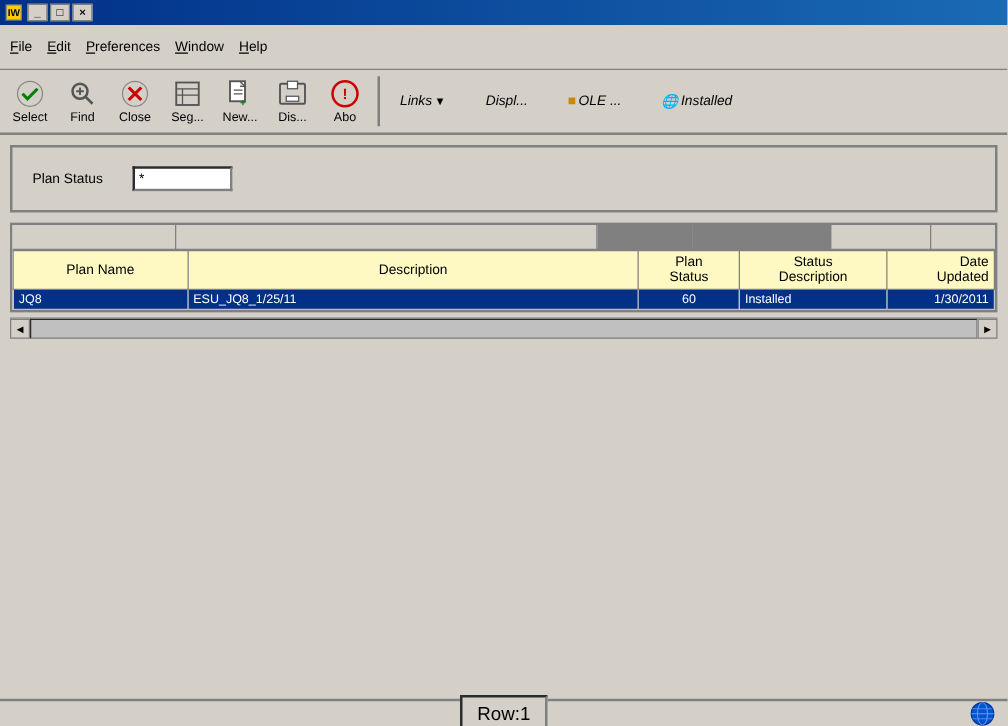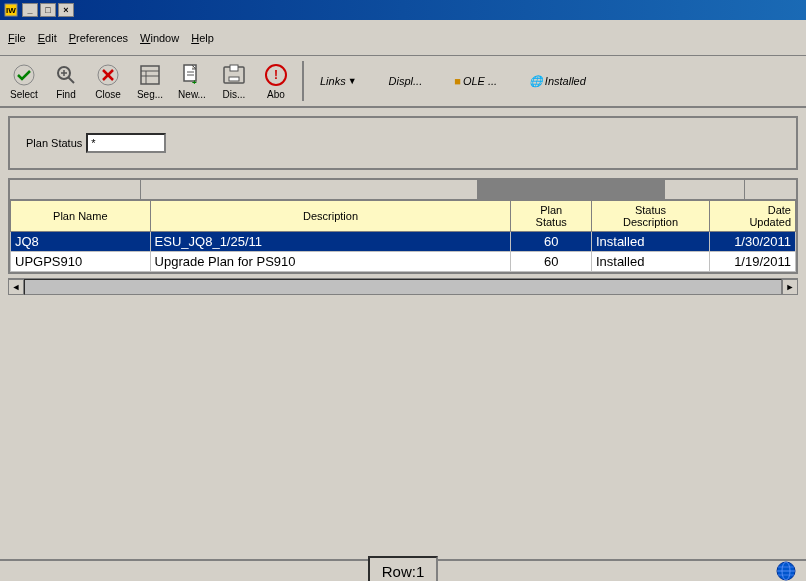--- a/index.html
+++ b/index.html
@@ -137,21 +137,21 @@
     }
 
     
     .filter-area {
       background: #d4d0c8;
       padding: 10px 16px;
       border: 2px solid #808080;
       margin-bottom: 8px;
       display: flex;
       align-items: center;
-      gap: 4px;
+      gap: 24px;
       height: 54px;
     }
     .filter-label {
       font-size: 11px;
       font-weight: normal;
     }
     .filter-input {
       border: 2px inset #808080;
       background: white;
       height: 20px;
@@ -188,21 +188,21 @@
       background: #fef9c3;
       border: 1px solid #808080;
       padding: 3px 4px;
       text-align: center;
       font-weight: normal;
       font-size: 11px;
     }
     tbody tr td {
       border: 1px solid #c0c0c0;
       padding: 2px 4px;
-      font-size: 13px;
+      font-size: 10px;
       background: white;
     }
     tbody tr.selected td {
       background: #003087;
       color: white;
     }
     
     .col-plan-name { width: 130px; }
     .col-description { width: 336px; }
     .col-plan-status { width: 75px; text-align: center; }
@@ -422,27 +422,20 @@
         </tr>
       </thead>
       <tbody>
         <tr class="selected">
           <td class="col-plan-name">JQ8</td>
           <td class="col-description">ESU_JQ8_1/25/11</td>
           <td class="col-plan-status" style="text-align:center;">60</td>
           <td class="col-status-desc">Installed</td>
           <td class="col-date">1/30/2011</td>
         </tr>
-        <tr>
-          <td class="col-plan-name">UPGPS910</td>
-          <td class="col-description">Upgrade Plan for PS910</td>
-          <td class="col-plan-status" style="text-align:center;">60</td>
-          <td class="col-status-desc">Installed</td>
-          <td class="col-date">1/19/2011</td>
-        </tr>
       </tbody>
     </table>
   </div>
 
   <div class="scroll-bar-area">
     <div class="scroll-left-btn">◄</div>
     <div class="scroll-track"></div>
     <div class="scroll-right-btn">►</div>
   </div>
 </div>

